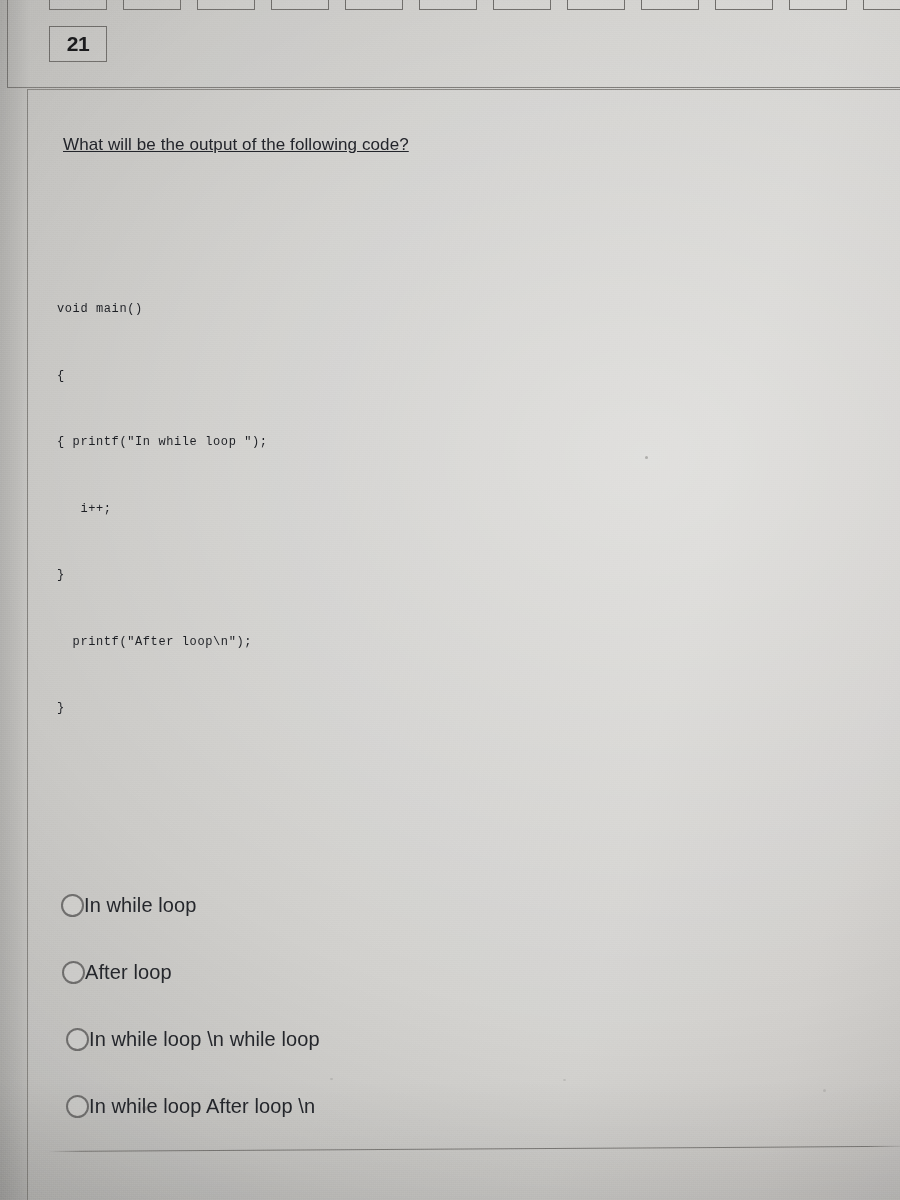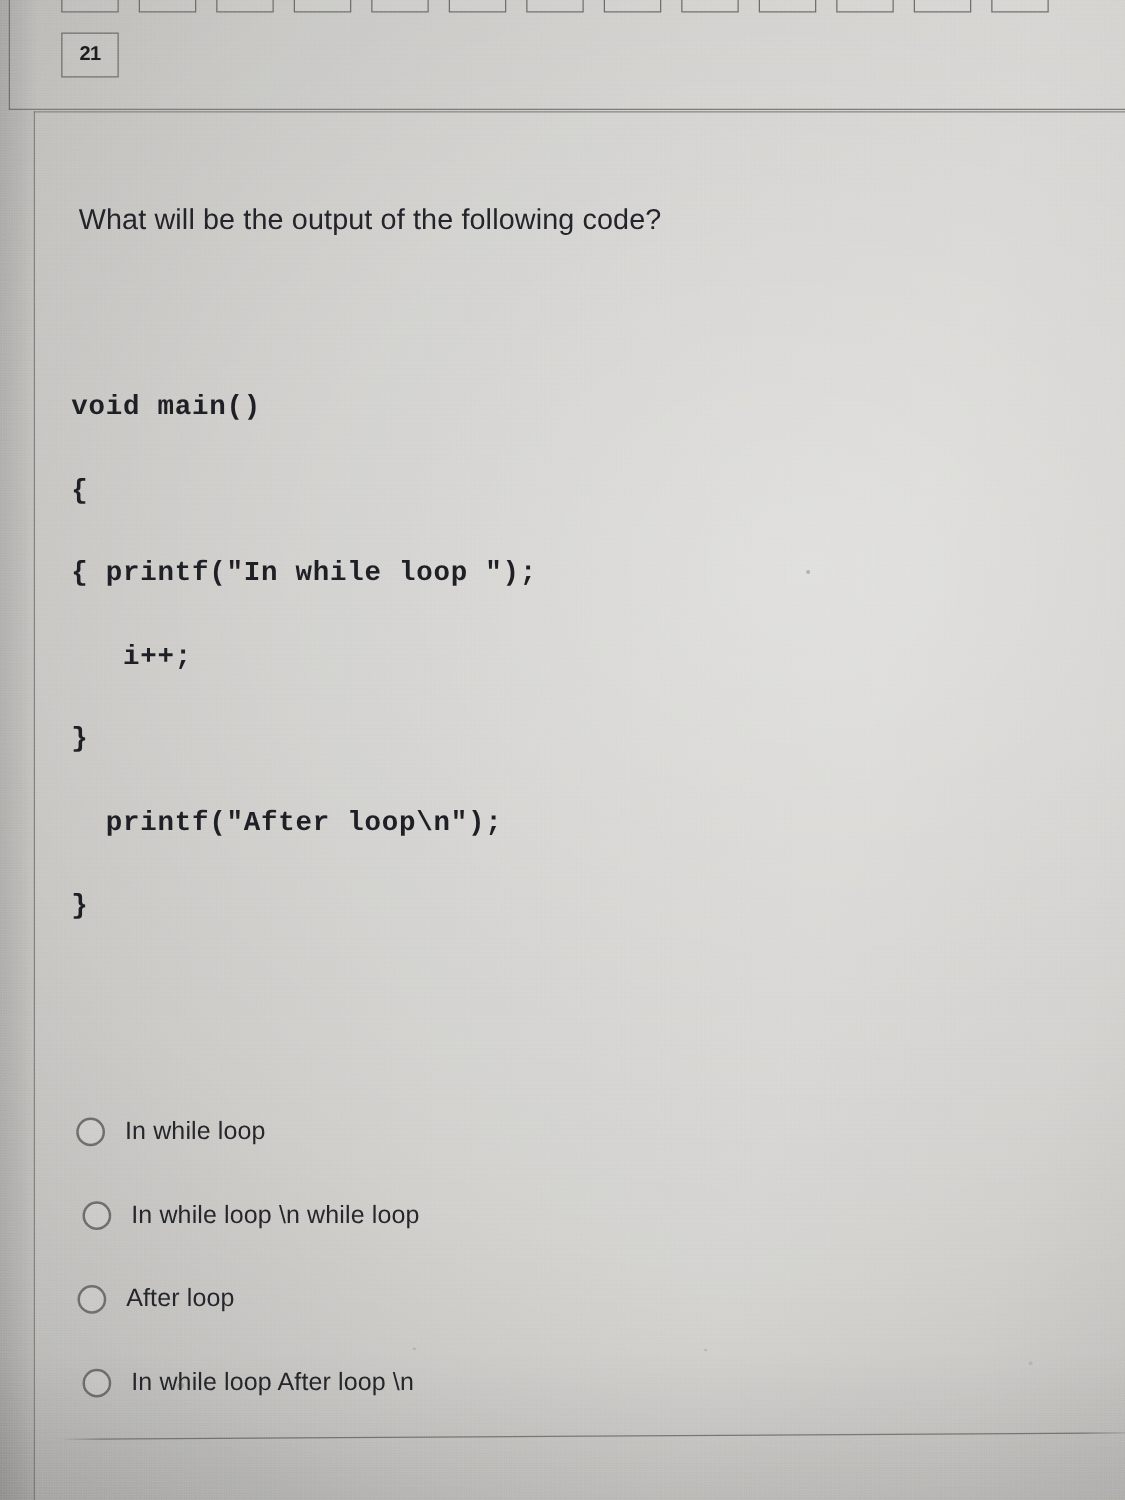--- a/index.html
+++ b/index.html
@@ -72,29 +72,29 @@
 
   .num-row {
     position: absolute;
     display: flex;
     gap: 16px;
   }
   #num-row-1 { left: 41px; top: 18px; }
   #num-row-2 { left: 41px; top: 70px; }
 
   .num-btn {
-    width: 46px;
+    width: 58px;
     height: 36px;
     border: 1.6px solid #6f6d6a;
     box-sizing: border-box;
     display: flex;
     align-items: center;
     justify-content: center;
     font-family: "Liberation Sans", sans-serif;
-    font-size: 16px;
+    font-size: 21px;
     font-weight: 700;
     color: #1b1b1d;
     background: rgba(255,255,255,0.06);
     letter-spacing: -0.5px;
   }
 
   
   #question-card {
     position: absolute;
     left: 27px;
@@ -109,35 +109,36 @@
 
   #card-inner {
     position: relative;
     width: 100%;
     height: 100%;
   }
 
   #question-title {
     position: absolute;
     left: 35px;
-    top: 72px;
-    font-size: 23px;
+    top: 45px;
+    font-size: 17px;
     color: #22242a;
     letter-spacing: 0.1px;
     white-space: nowrap;
+    text-decoration: underline;
   }
 
   
   #code-block {
     position: absolute;
     left: 29px;
-    top: 203px;
+    top: 186px;
     font-family: "Liberation Mono", monospace;
-    font-size: 22px;
-    font-weight: 700;
+    font-size: 12px;
+    font-weight: 400;
     color: #1d1f24;
     letter-spacing: 0.6px;
   }
   .code-line {
     height: 66.5px;
     line-height: 66.5px;
     white-space: pre;
   }
 
   
@@ -154,21 +155,21 @@
   .option .radio {
     width: 23px;
     height: 23px;
     border-radius: 50%;
     border: 2.1px solid #6e6d6c;
     box-sizing: border-box;
     background: rgba(255,255,255,0.14);
     flex: 0 0 auto;
   }
   .option .opt-label {
-    margin-left: 16px;
+    margin-left: 0;
     font-size: 20px;
     color: #24262b;
     letter-spacing: 0.1px;
     white-space: nowrap;
   }
   
   #option-0 { margin-left: -5px; }
   #option-2 { margin-left: -4px; }
 
   
@@ -225,27 +226,27 @@
           <div class="code-line">}</div>
           <div class="code-line">  printf("After loop\n");</div>
           <div class="code-line">}</div>
         </div>
 
       <div id="options">
           <div class="option" id="option-0">
             <span class="radio"></span>
             <span class="opt-label">In while loop</span>
           </div>
+          <div class="option" id="option-2">
+            <span class="radio"></span>
+            <span class="opt-label">After loop</span>
+          </div>
           <div class="option" id="option-1">
             <span class="radio"></span>
             <span class="opt-label">In while loop \n while loop</span>
-          </div>
-          <div class="option" id="option-2">
-            <span class="radio"></span>
-            <span class="opt-label">After loop</span>
           </div>
           <div class="option" id="option-3">
             <span class="radio"></span>
             <span class="opt-label">In while loop After loop \n</span>
           </div>
         </div>
 
     </div>
   </div>
 

